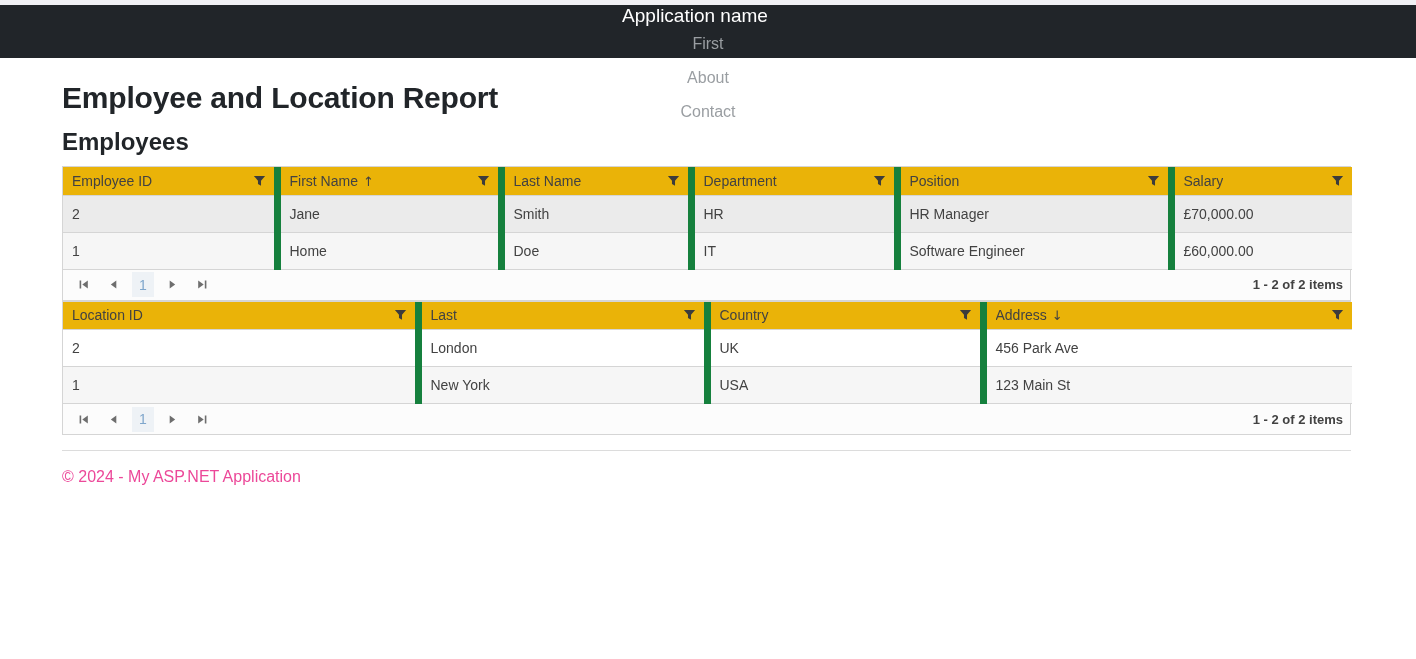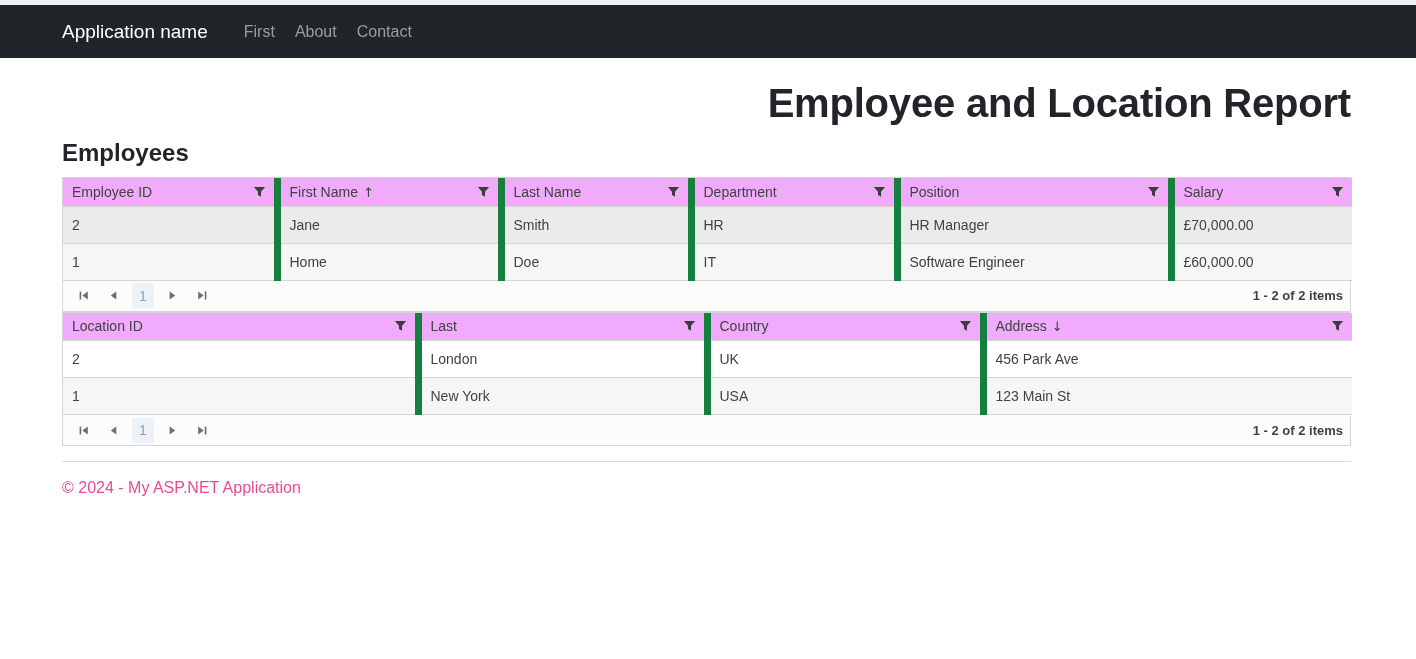--- a/index.html
+++ b/index.html
@@ -8,48 +8,49 @@
     font-family: "Liberation Sans", "DejaVu Sans", sans-serif;
     color: #212529;
     width: 1416px; height: 659px; overflow: hidden;
   }
   .top-strip { height: 5px; background: #f1f1f4; }
   .navbar {
     background: var(--navbar-bg, #212529);
     height: 53px;
     display: flex; align-items: center;
     padding: 0 62px;
+    flex-direction: column;
   }
   .brand {
     color: var(--brand-text, #fff);
     font-size: 19px;
     text-decoration: none;
     margin-right: 26px;
     white-space: nowrap;
     cursor: pointer;
   }
   .nav-link {
     color: var(--link-text, #9a9ea2);
     font-size: 16px;
     text-decoration: none;
     padding: 8px 10px;
     cursor: pointer;
   }
   main { padding: 0 65px 0 62px; }
-  h1.page-title { font-size: 40px; font-weight: 600; margin: 23px 0 2px; letter-spacing: -0.2px; text-align: right; }
+  h1.page-title { font-size: 30px; font-weight: 600; margin: 23px 0 2px; letter-spacing: -0.2px; }
   h2.section-heading { font-size: 24px; font-weight: 600; margin: 13px 0 10px; }
 
   .k-grid {
     border: 1px solid var(--grid-border, #d5d5d5);
     font-size: 14px;
     color: #424242;
   }
   .k-grid table { width: 100%; border-collapse: collapse; table-layout: fixed; }
   .k-grid th {
-    background: #f0abfc;
+    background: #eab308;
     font-weight: 400;
     text-align: left;
     padding: 4px 6px 4px 9px;
     height: 28px;
     border-bottom: 1px solid var(--grid-border, #d5d5d5);
     cursor: pointer;
     overflow: hidden; white-space: nowrap;
   }
   .k-grid th + th, .k-grid td + td { border-left: 7px solid #15803d; }
   .th-inner { display: flex; align-items: center; justify-content: space-between; gap: 4px; }

